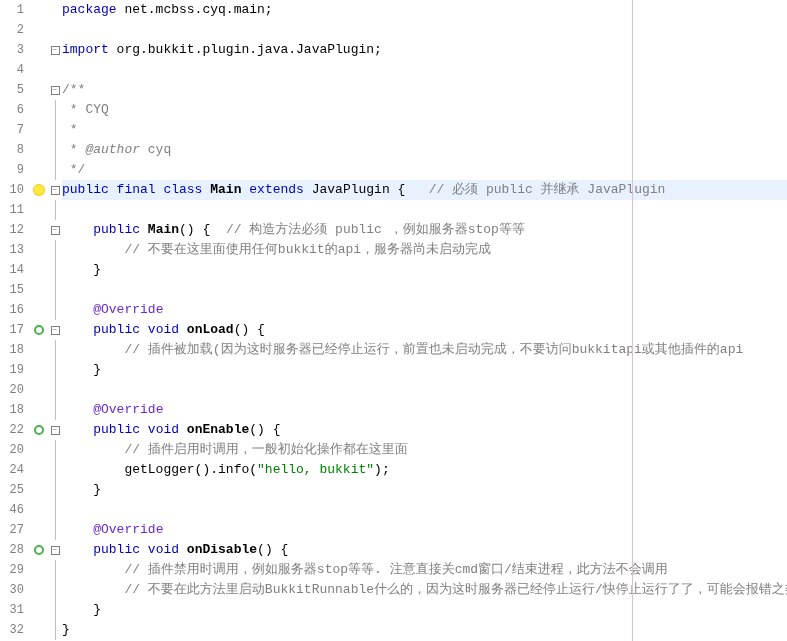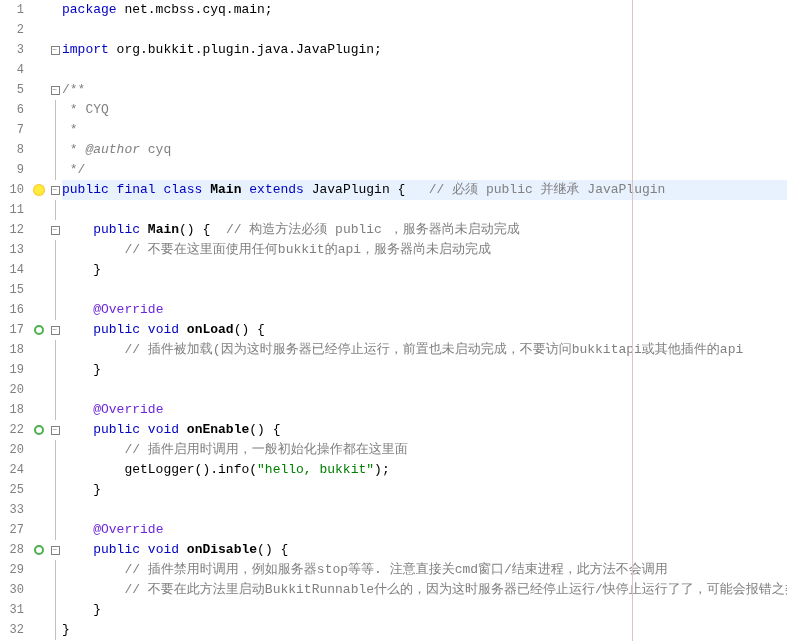--- a/index.html
+++ b/index.html
@@ -137,21 +137,21 @@
       <div class="line-num">16</div>
       <div class="line-num">17</div>
       <div class="line-num">18</div>
       <div class="line-num">19</div>
       <div class="line-num">20</div>
       <div class="line-num">18</div>
       <div class="line-num">22</div>
       <div class="line-num">20</div>
       <div class="line-num">24</div>
       <div class="line-num">25</div>
-      <div class="line-num">33</div>
+      <div class="line-num">46</div>
       <div class="line-num">27</div>
       <div class="line-num">28</div>
       <div class="line-num">29</div>
       <div class="line-num">30</div>
       <div class="line-num">31</div>
       <div class="line-num">32</div>
     </div>
   <div class="marker-col" id="markers">
       <div class="marker"></div>
       <div class="marker"></div>
@@ -292,21 +292,21 @@
       <div class="line"></div>
       <div class="line"><span class="kw">import</span> org.bukkit.plugin.java.JavaPlugin;</div>
       <div class="line"></div>
       <div class="line"><span class="doc-comment">/**</span></div>
       <div class="line"><span class="doc-comment"> * CYQ</span></div>
       <div class="line"><span class="doc-comment"> *</span></div>
       <div class="line"><span class="doc-comment"> * </span><span class="doc-tag">@author</span><span class="doc-comment"> cyq</span></div>
       <div class="line"><span class="doc-comment"> */</span></div>
       <div class="line highlighted"><span class="kw">public final class</span> <span class="bold">Main</span> <span class="kw">extends</span> JavaPlugin {   <span class="comment">// 必须 public 并继承 JavaPlugin</span></div>
       <div class="line"></div>
-      <div class="line">    <span class="kw">public</span> <span class="method">Main</span>() {  <span class="comment">// 构造方法必须 public ，服务器尚未启动完成</span></div>
+      <div class="line">    <span class="kw">public</span> <span class="method">Main</span>() {  <span class="comment">// 构造方法必须 public ，例如服务器stop等等</span></div>
       <div class="line">        <span class="comment">// 不要在这里面使用任何bukkit的api，服务器尚未启动完成</span></div>
       <div class="line">    }</div>
       <div class="line"></div>
       <div class="line">    <span class="annotation">@Override</span></div>
       <div class="line">    <span class="kw">public void</span> <span class="method">onLoad</span>() {</div>
       <div class="line">        <span class="comment">// 插件被加载(因为这时服务器已经停止运行，前置也未启动完成，不要访问bukkitapi或其他插件的api</span></div>
       <div class="line">    }</div>
       <div class="line"></div>
       <div class="line">    <span class="annotation">@Override</span></div>
       <div class="line">    <span class="kw">public void</span> <span class="method">onEnable</span>() {</div>

